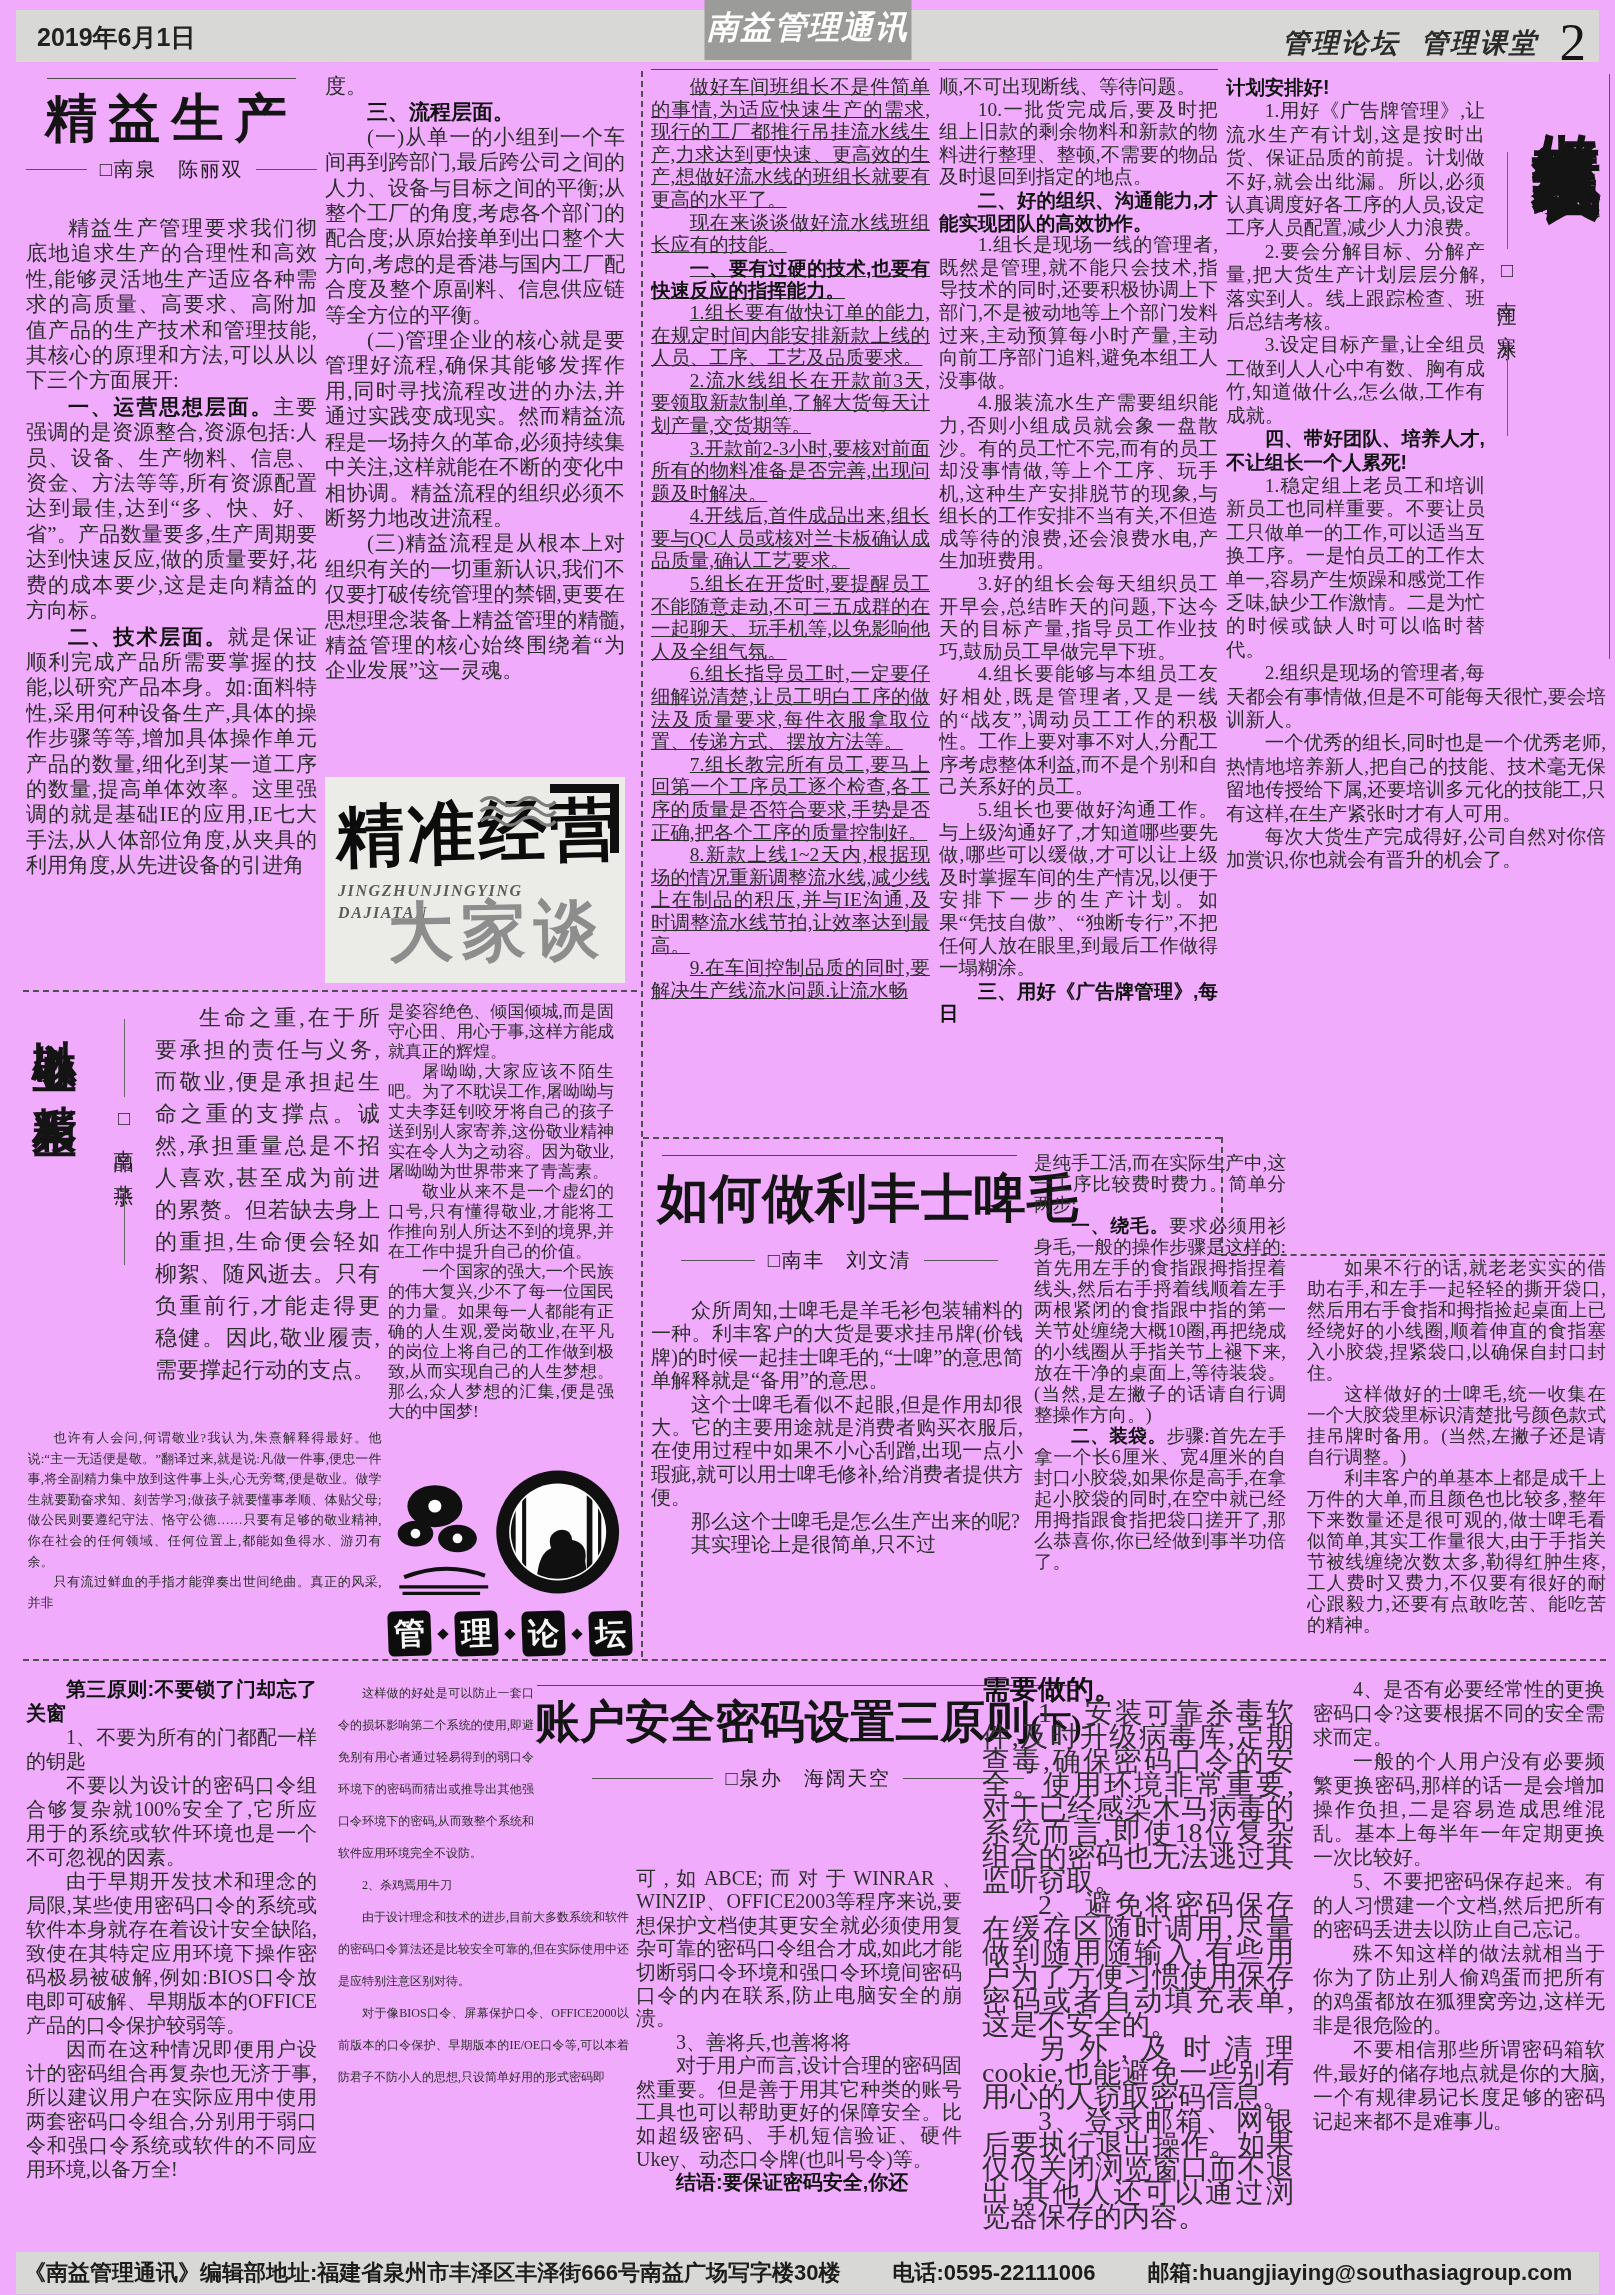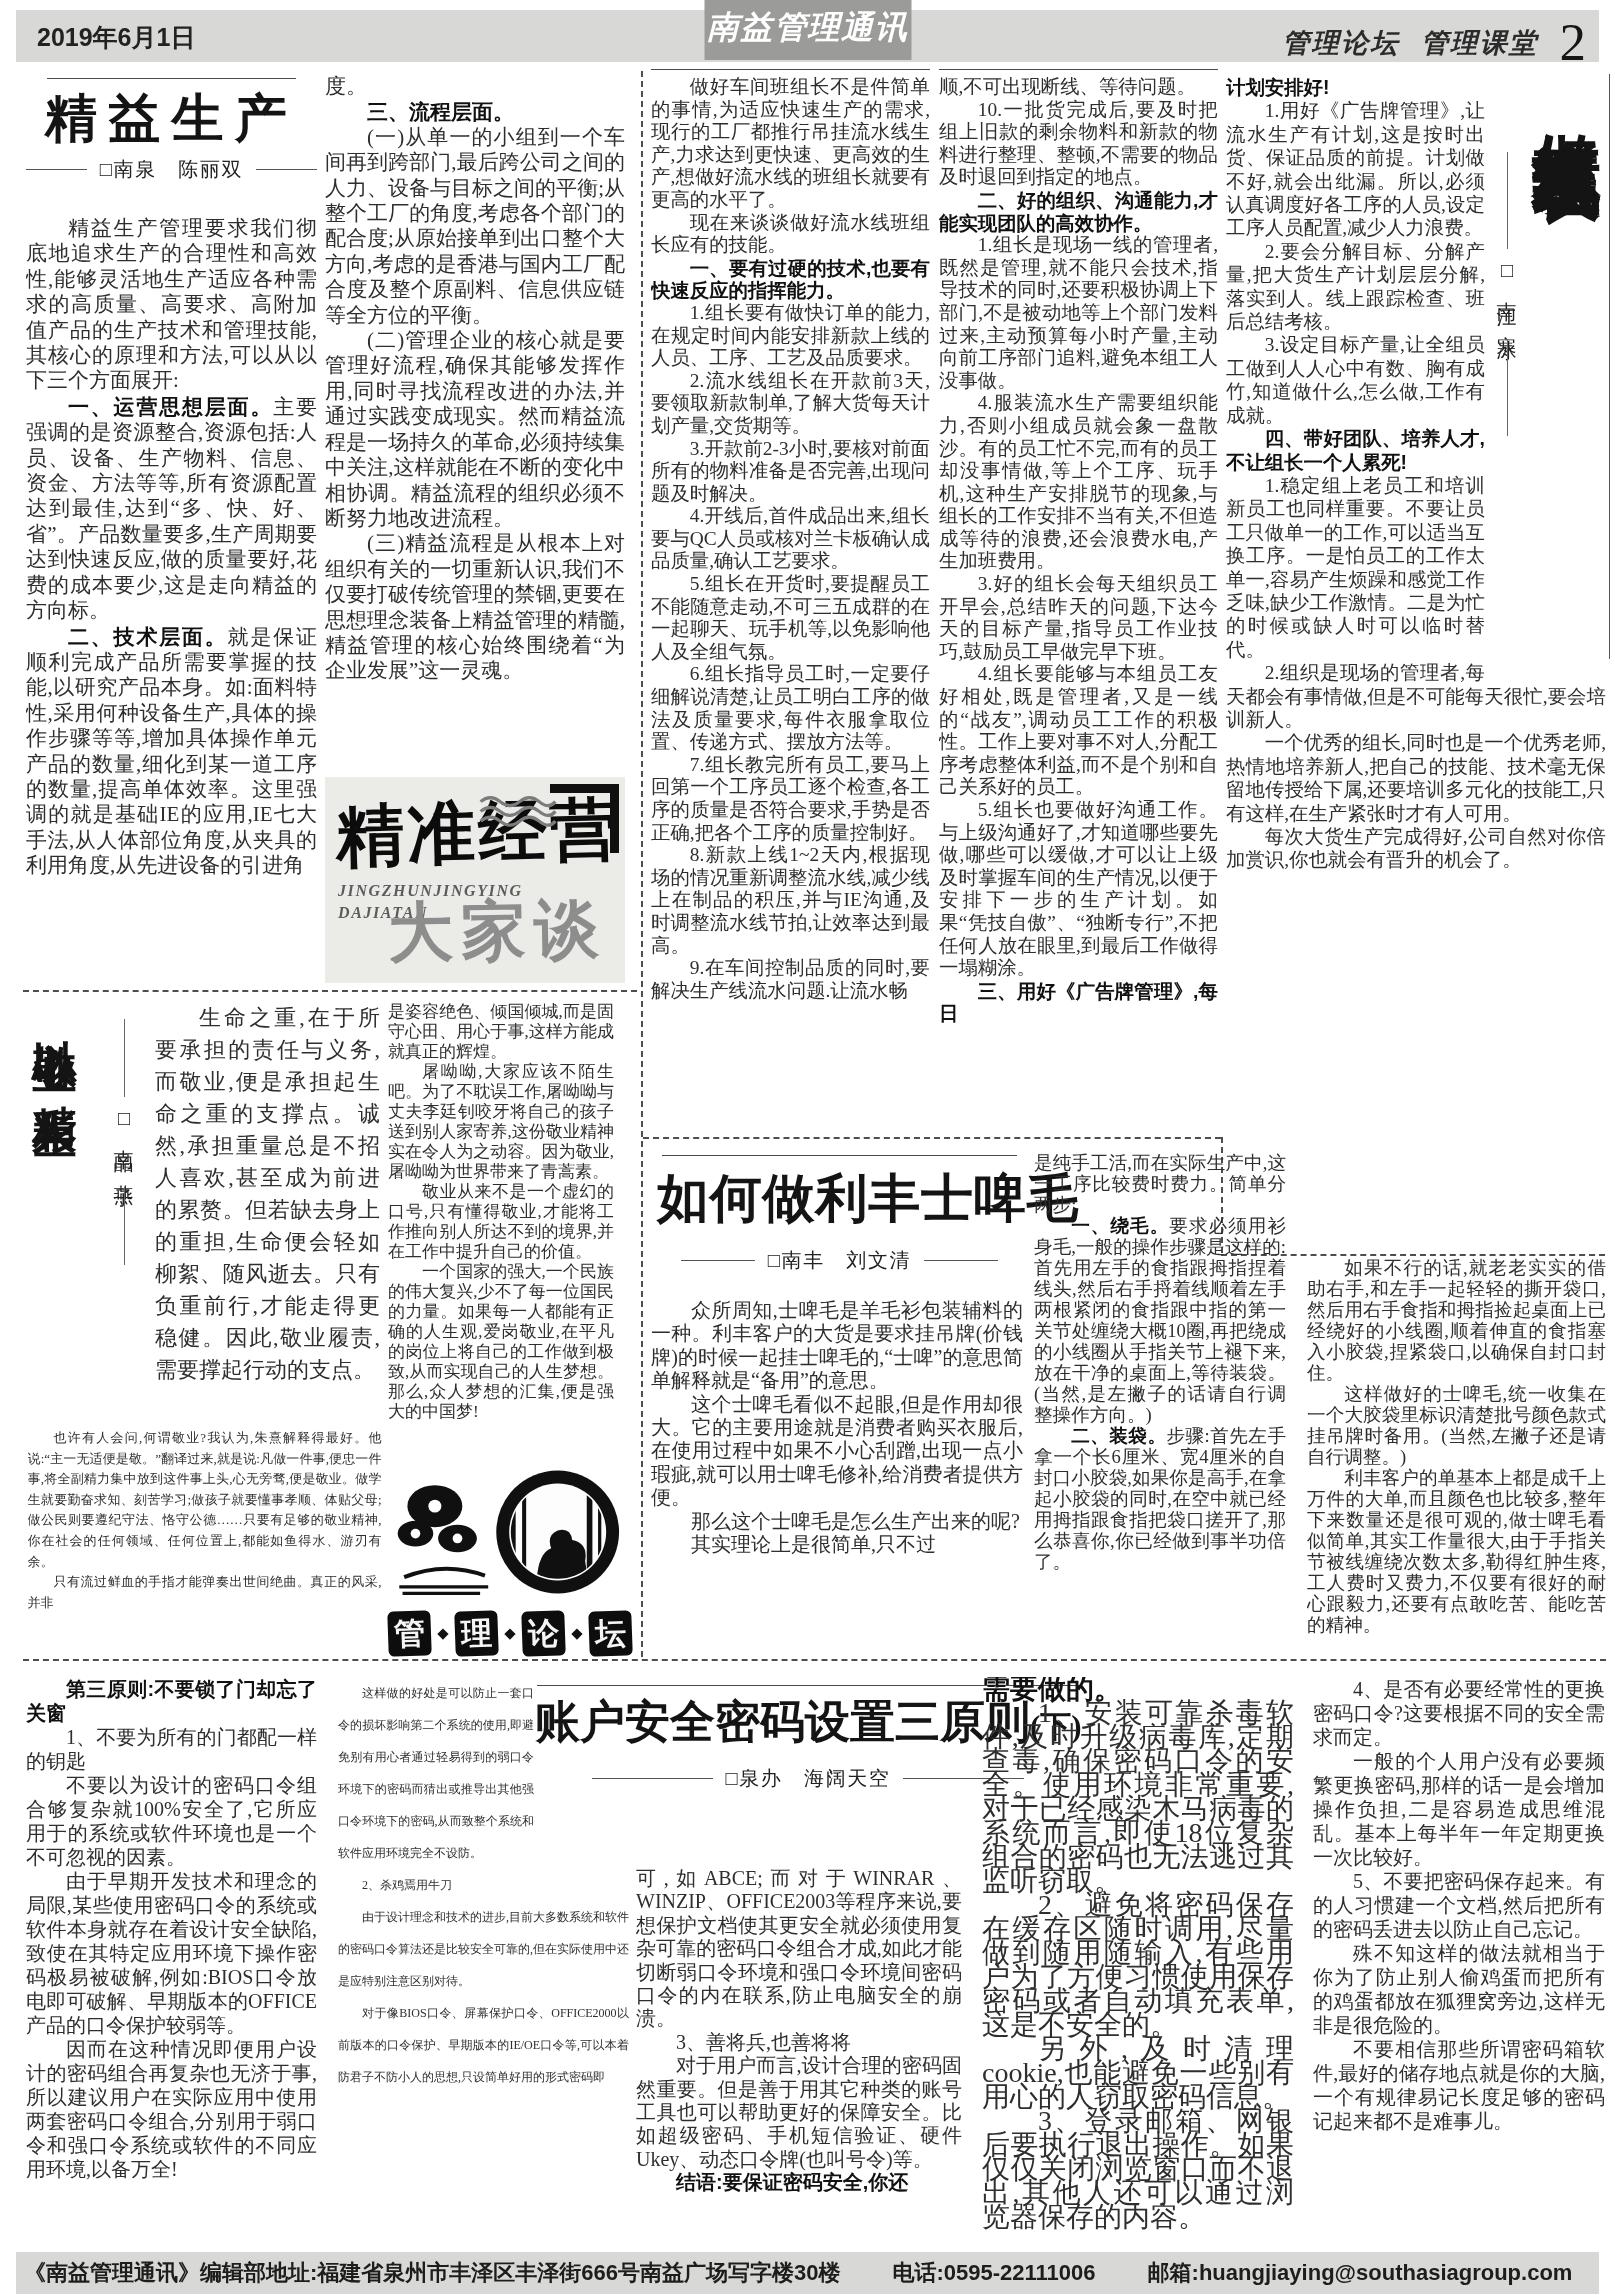--- a/index.html
+++ b/index.html
@@ -1,16 +1,16 @@
 <!DOCTYPE html>
 <html style="font-size:13px"><head>
 <meta charset="utf-8">
 <style>
   html,body{margin:0;padding:0;background:#e8e8e8;}
-  #page{position:relative;width:1615px;height:2295px;background:#ffffff;margin:0 auto;
+  #page{position:relative;width:1615px;height:2295px;background:#f0abfc;margin:0 auto;
         font-family:"Liberation Serif","DejaVu Serif",serif;color:#2e2e2e;overflow:hidden;}
   
   .bar{position:absolute;background:#d8d8d6;}
   #header-bar{left:16px;top:9.7px;width:1583px;height:52px;}
   #date{position:absolute;left:21px;top:11.3px;font-family:"Liberation Sans",sans-serif;
         font-weight:bold;font-size:25px;color:#222;}
   #masthead{position:absolute;left:50%;transform:translateX(-50%);top:-4.8px;width:207px;height:65px;
         background:#9b9b99;color:#fff;display:flex;align-items:center;justify-content:center;
         font-style:italic;font-weight:bold;font-size:32px;letter-spacing:1.6px;}
   #hdr-right{position:absolute;right:13px;top:6.5px;display:flex;align-items:center;gap:21px;}
@@ -174,21 +174,21 @@
       <span class="tile">论</span>
       <span class="diamond"></span>
       <span class="tile">坛</span>
     </div>
   </div>
 
   <div class="dv" style="left:641px;top:71px;height:1586px;"></div>
 
   <div class="hairline" style="left:651px;top:69px;width:279px;"></div>
   <div class="hairline" style="left:939px;top:69px;width:279px;"></div>
-  <div class="col" style="left:651px;top:76px;width:279px;height:1055px;font-size:19.4px;line-height:22.6px;">
+  <div class="col" style="left:651px;top:76px;width:279px;height:1055px;font-size:19.4px;line-height:22.6px;text-decoration:underline;">
       <p>做好车间班组长不是件简单的事情,为适应快速生产的需求,现行的工厂都推行吊挂流水线生产,力求达到更快速、更高效的生产,想做好流水线的班组长就要有更高的水平了。</p>
       <p>现在来谈谈做好流水线班组长应有的技能。</p>
       <p class="h">一、要有过硬的技术,也要有快速反应的指挥能力。</p>
       <p>1.组长要有做快订单的能力,在规定时间内能安排新款上线的人员、工序、工艺及品质要求。</p>
       <p>2.流水线组长在开款前3天,要领取新款制单,了解大货每天计划产量,交货期等。</p>
       <p>3.开款前2-3小时,要核对前面所有的物料准备是否完善,出现问题及时解决。</p>
       <p>4.开线后,首件成品出来,组长要与QC人员或核对兰卡板确认成品质量,确认工艺要求。</p>
       <p>5.组长在开货时,要提醒员工不能随意走动,不可三五成群的在一起聊天、玩手机等,以免影响他人及全组气氛。</p>
       <p>6.组长指导员工时,一定要仔细解说清楚,让员工明白工序的做法及质量要求,每件衣服拿取位置、传递方式、摆放方法等。</p>
       <p>7.组长教完所有员工,要马上回第一个工序员工逐个检查,各工序的质量是否符合要求,手势是否正确,把各个工序的质量控制好。</p>

